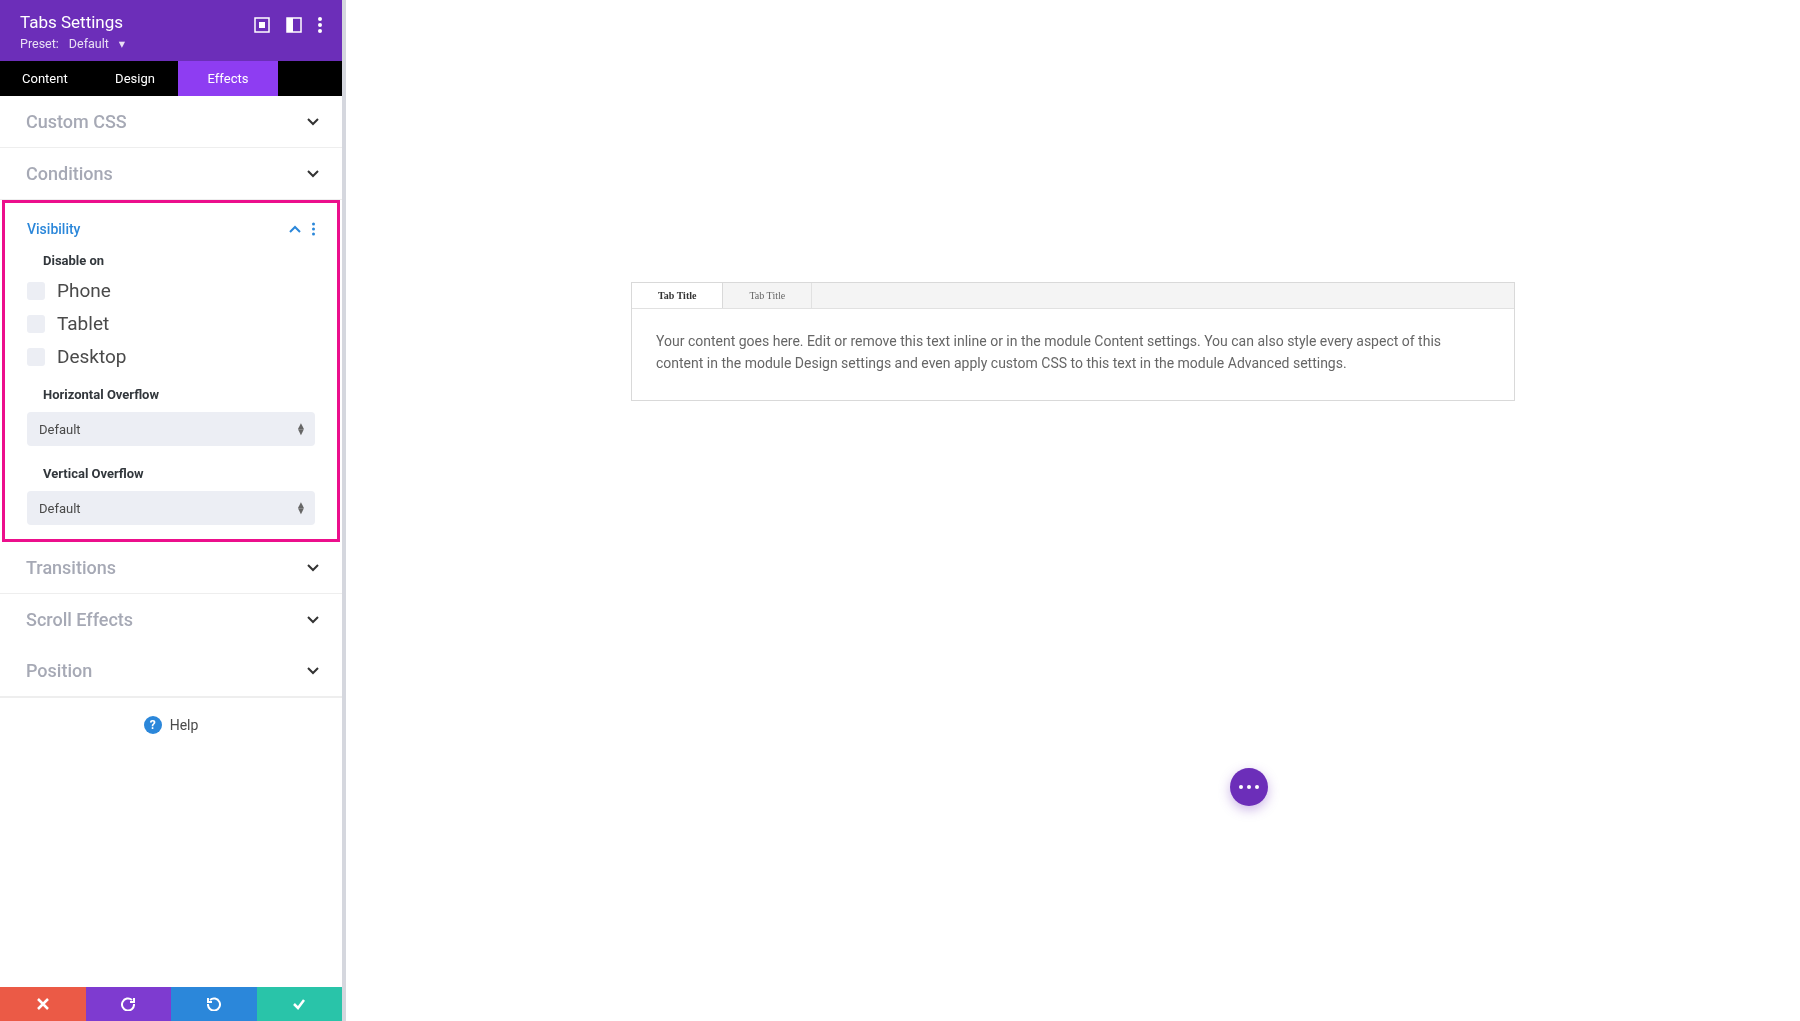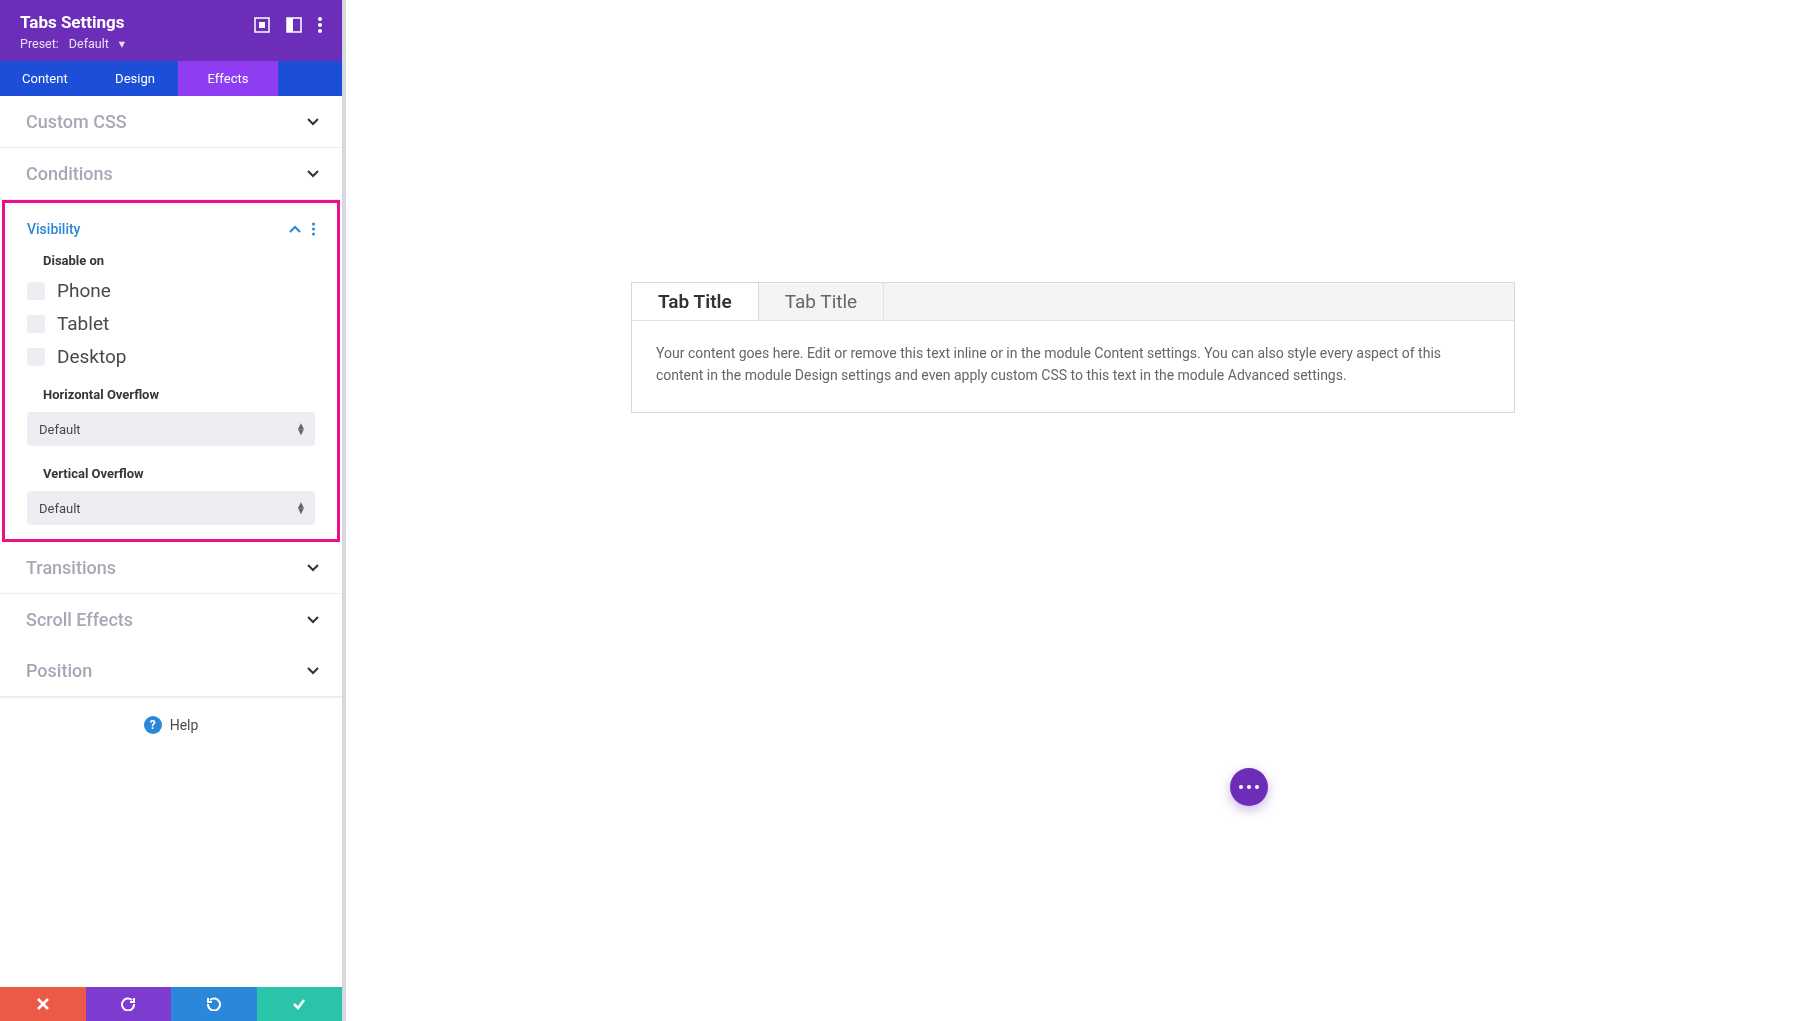--- a/index.html
+++ b/index.html
@@ -2,27 +2,27 @@
 <html><head>
   <meta charset="utf-8">
   <style>
     * { margin: 0; padding: 0; box-sizing: border-box; font-family: -apple-system, BlinkMacSystemFont, 'Segoe UI', Roboto, Helvetica, Arial, sans-serif; }
     body { display: flex; height: 1021px; width: 1800px; background: #fff; }
 
     
     .sidebar { width: 346px; height: 100%; display: flex; flex-direction: column; position: relative; border-right: 4px solid #d5d7de; }
     .sidebar-header { background: #6c2eb9; color: #fff; padding: 12px 20px 10px; display: flex; align-items: flex-start; justify-content: space-between; }
     .sidebar-title-block { display: flex; flex-direction: column; }
-    .sidebar-title { font-size: 17px; font-weight: 700; }
+    .sidebar-title { font-size: 17px; font-weight: 400; }
     .sidebar-preset { font-size: 12.5px; opacity: .85; margin-top: 4px; display: flex; align-items: center; gap: 10px; }
     .header-icons { display: flex; align-items: center; gap: 16px; margin-top: 5px; }
     .hicon svg { width: 16px; height: 16px; fill: #fff; display: block; }
     .hicon.dots svg { width: 4px; height: 16px; }
 
-    .tabs-row { display: flex; background: #1d4ed8; }
+    .tabs-row { display: flex; background: #000000; }
     .tab-btn { flex: none; color: #fff; font-size: 13px; padding: 10px 18px; cursor: pointer; }
     .tab-btn.content { width: 92px; text-align: left; padding-left: 22px; }
     .tab-btn.design  { width: 86px; text-align: center; }
     .tab-btn.advanced{ width: 100px; text-align: center; background: #8e3df2; }
 
     .panel-body { flex: 1; overflow: auto; background: #fff; }
 
     .section-row { display: flex; align-items: center; justify-content: space-between; padding: 15px 22px 15px 26px; border-bottom: 1px solid #eee; cursor: pointer; }
     .section-row .label { font-size: 18px; color: #a6a9b5; font-weight: 500; }
     .chev { width: 14px; height: 14px; }
@@ -51,21 +51,21 @@
     .fa-cancel { background: #eb5a46; }
     .fa-undo   { background: #7e3bd0; }
     .fa-redo   { background: #2b87da; }
     .fa-save   { background: #29c4a9; }
     .fa-btn svg { width: 14px; height: 14px; fill: #fff; }
 
     
     .canvas { flex: 1; position: relative; padding-top: 282px; }
     .tabs-module { width: 884px; margin: 0 auto; border: 1px solid #d9d9d9; }
     .tm-tabs { display: flex; background: #f4f4f4; border-bottom: 1px solid #e1e1e1; }
-    .tm-tab { padding: 7px 26px; font-size: 19px; color: #666; border-right: 1px solid #e1e1e1; cursor: pointer; }
+    .tm-tab { padding: 7px 26px; font-size: 10px; color: #666; border-right: 1px solid #e1e1e1; cursor: pointer; font-family: Liberation Serif, serif; }
     .tm-tab.active { background: #fff; color: #333; font-weight: 600; border-right: 1px solid #d9d9d9; }
     .tm-content { padding: 22px 24px 26px; font-size: 14px; color: #666; line-height: 1.55; }
 
     .fab { position: absolute; left: 884px; top: 768px; width: 38px; height: 38px; border-radius: 50%; background: #6c2eb9; display:flex; align-items:center; justify-content:center; box-shadow: 0 4px 12px rgba(108,46,185,.35); cursor:pointer; }
     .fab span { width: 4px; height: 4px; background: #fff; border-radius: 50%; margin: 0 2px; display:inline-block; }
 
     
     .sidebar-body-wrap { position: relative; flex:1; display:flex; flex-direction:column; }
   </style>
 </head>

